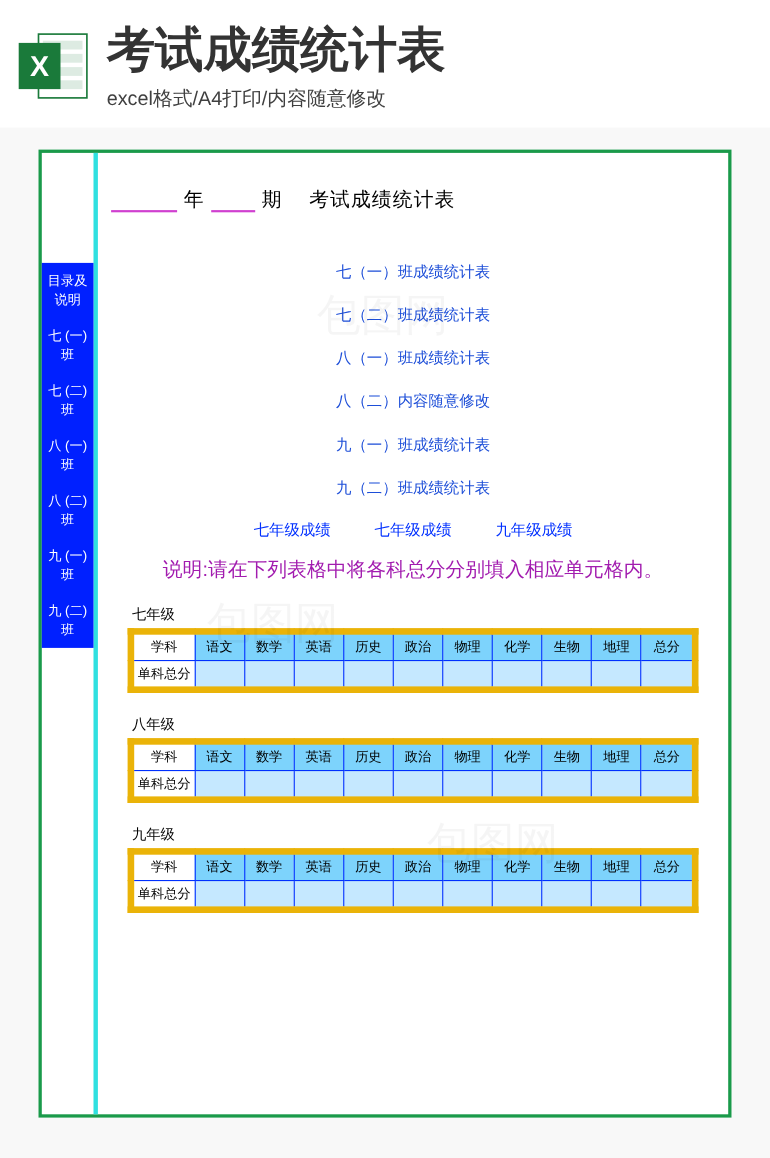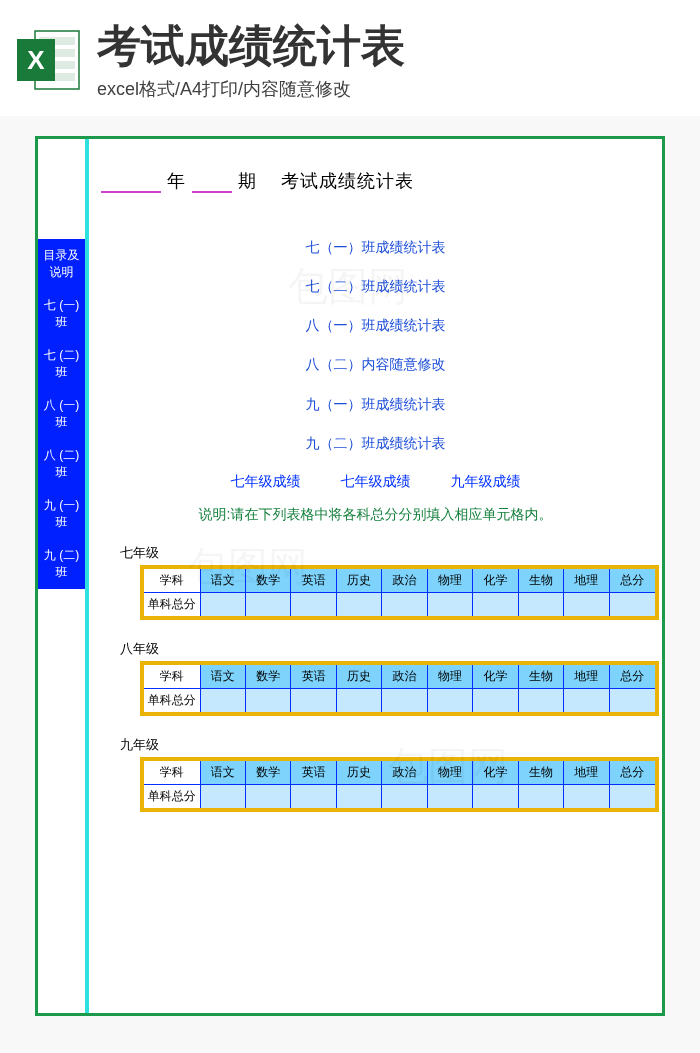--- a/index.html
+++ b/index.html
@@ -93,39 +93,38 @@
     .link-item { display: block; }
     .grade-links {
       text-align: center;
       color: #0030ff;
       font-size: 14px;
       margin: 10px 0 15px 0;
     }
     .grade-links span { margin: 16px 18px; }
     .instruction {
       text-align: center;
-      color: #15803d;
-      font-size: 14px;
+      color: #a21caf;
+      font-size: 18px;
       margin-bottom: 20px;
     }
     .grade-section {
       margin-bottom: 20px;
       padding: 0 15px;
     }
     .grade-label {
       font-size: 13px;
       margin-bottom: 3px;
       padding-left: 4px;
     }
     .score-table {
       width: 100%;
       border-collapse: collapse;
-      border: 4px solid #eab308;
+      border: 6px solid #eab308;
       font-size: 12px;
-      margin-left: 24px;
     }
     .score-table td {
       border: 1px solid #0030ff;
       text-align: center;
       padding: 3px 2px;
       height: 22px;
     }
     .score-table .hdr-row td {
       background: #7dd3fc;
     }

